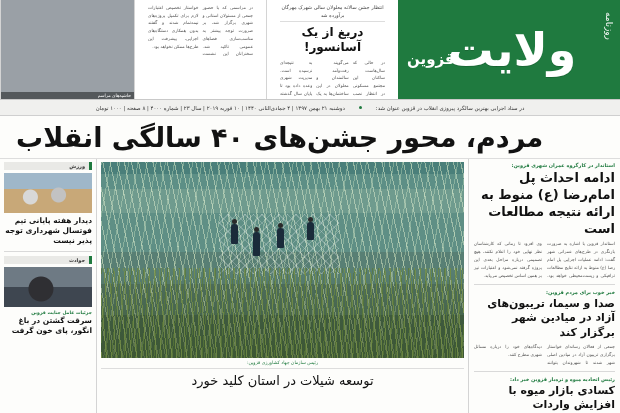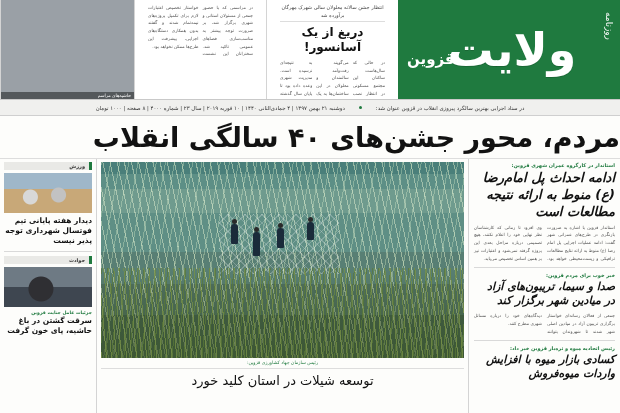--- a/index.html
+++ b/index.html
@@ -146,22 +146,22 @@
     font-size: 5.4px;
     color: #333;
   }
   .banner .dot {
     width: 3px; height: 3px; background: #1f7a3f; border-radius: 50%;
     display: inline-block;
   }
 
   
   .headline-wrap {
-    padding: 6px 0 4px;
-    text-align: right;
+    padding: 6px 16px 4px;
+    text-align: left;
     border-bottom: 1px solid #ddd;
   }
   .headline {
     font-size: 27px;
     font-weight: bold;
     color: #121212;
     line-height: 1.18;
     letter-spacing: -0.5px;
   }
 
@@ -199,21 +199,20 @@
     text-align: right;
     margin-bottom: 2px;
   }
   .story-head {
     font-size: 13px;
     font-weight: bold;
     color: #111;
     line-height: 1.3;
     text-align: right;
     margin: 0 0 3px 0;
-    font-style: italic;
   }
   .story-head.sm { font-size: 11px; }
   .story-body {
     font-size: 4.4px;
     color: #555;
     line-height: 1.8;
     text-align: justify;
     column-count: 2;
     column-gap: 5px;
     margin-bottom: 4px;
@@ -425,18 +424,18 @@
         <div class="thumb thumb-sport"></div>
         <div class="card-head">دیدار هفته پایانی تیم فوتسال شهرداری توجه پذیر نیست</div>
       </div>
 
       <div class="rule"></div>
 
       <div class="card">
         <div class="section-tag">حوادث</div>
         <div class="thumb thumb-crime"></div>
         <div class="card-kicker">جزئیات عامل جنایت قزوین</div>
-        <div class="card-head">سرقت گشتن در باغ حاشیه، پای خون گرفت</div>
+        <div class="card-head">سرقت گشتن در باغ انگور، پای خون گرفت</div>
       </div>
     </div>
 
   </div>
 </div>
 
 </body></html>

